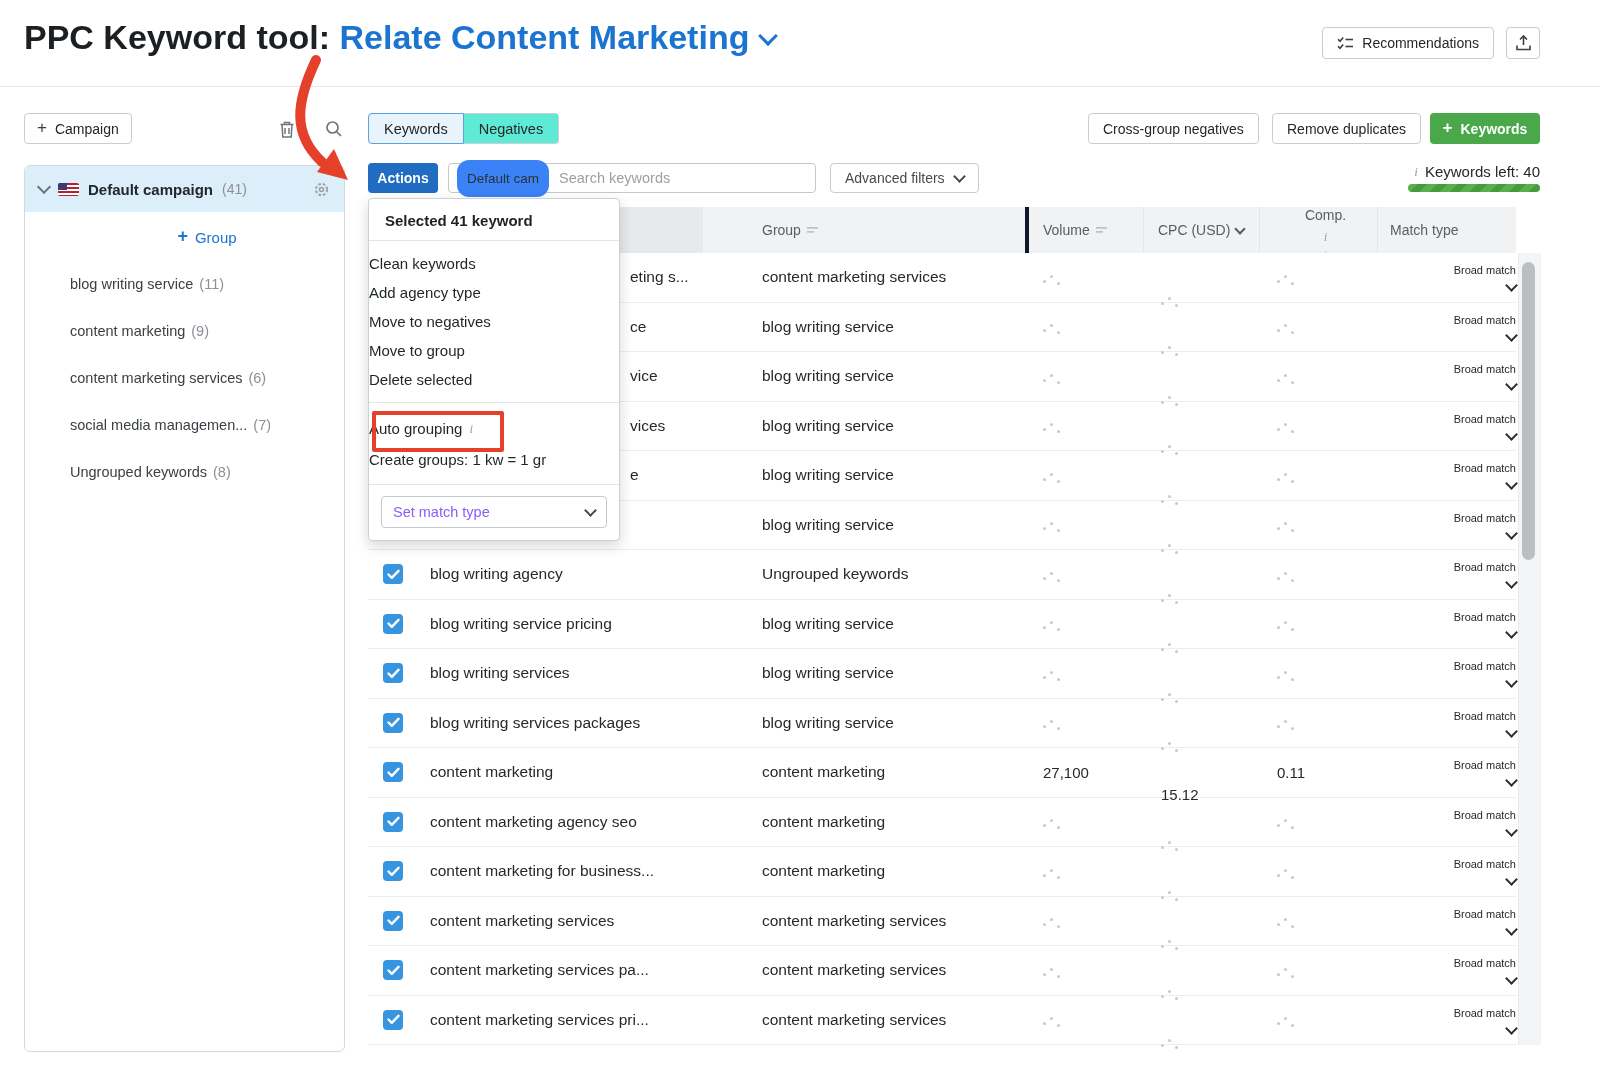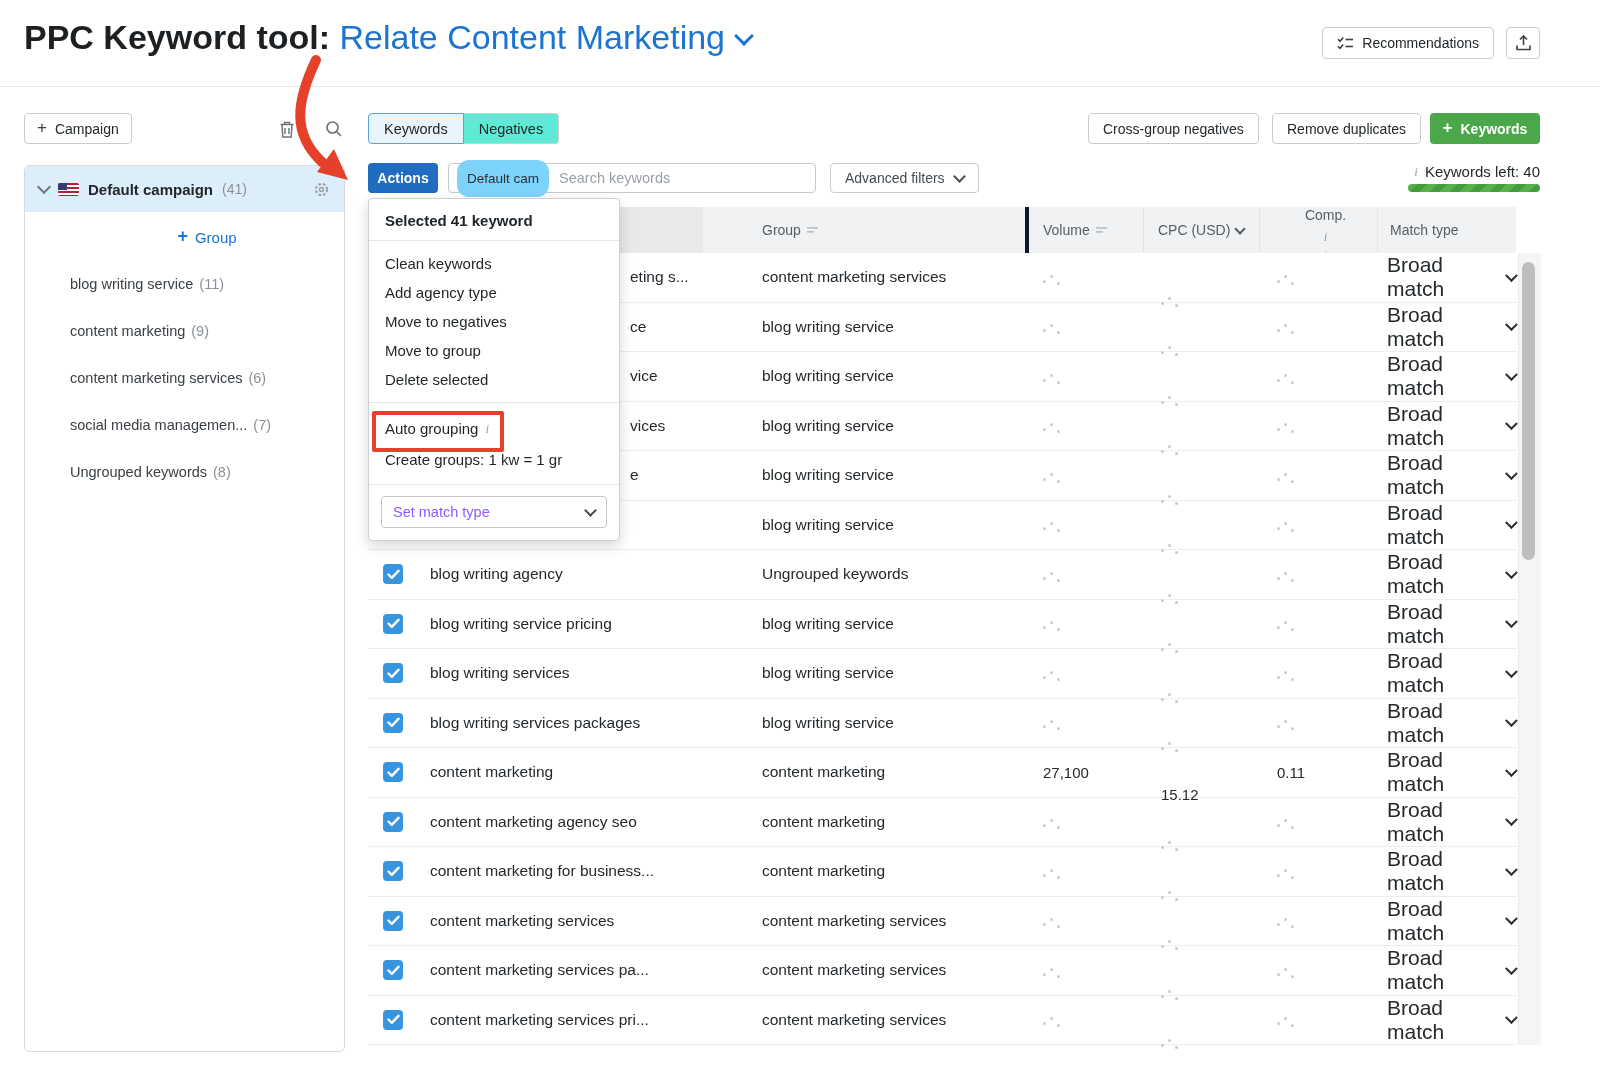--- a/index.html
+++ b/index.html
@@ -3,21 +3,21 @@
 <meta charset="utf-8">
 <style>
   html,body{margin:0;padding:0;background:#fff;}
   #app{position:relative;width:1600px;height:1072px;background:#fff;overflow:hidden;
        font-family:"Liberation Sans",sans-serif;color:#23282c;}
   svg{display:block;}
 
   
   .top-bar{position:absolute;left:0;top:0;width:1600px;height:86px;border-bottom:1px solid #e4e6e8;background:#fff;}
   .page-title{position:absolute;left:24px;top:18px;font-size:34px;font-weight:700;color:#1d2023;white-space:nowrap;}
-  .page-title .camp{color:#1b74cf;font-weight:400;}
+  .page-title .camp{color:#1b74cf;font-weight:700;}
   .title-chev{display:inline-block;width:11px;height:11px;border-right:3px solid #1b74cf;border-bottom:3px solid #1b74cf;
               transform:rotate(45deg);margin-left:12px;vertical-align:6px;}
   .btn{display:inline-flex;align-items:center;justify-content:center;gap:8px;border:1px solid #c9cdd1;border-radius:4px;
        background:#fff;font-size:14px;color:#23282c;box-sizing:border-box;cursor:pointer;white-space:nowrap;}
   .rec-btn{position:absolute;right:106px;top:27px;height:32px;padding:0 14px;}
   .export-btn{position:absolute;right:60px;top:27px;width:34px;height:32px;padding:0;}
 
   
   .campaign-btn{position:absolute;left:24px;top:113px;height:31px;padding:0 12px;font-weight:400;}
   .plus-dark{font-size:17px;font-weight:400;color:#3a4045;margin-top:-2px;}
@@ -46,21 +46,21 @@
   .tab.unsel{border-left:none;border-radius:0 4px 4px 0;}
   .cross-btn{position:absolute;left:1088px;top:113px;height:31px;padding:0 14px;}
   .dedupe-btn{position:absolute;left:1272px;top:113px;height:31px;padding:0 14px;}
   .kw-btn{position:absolute;left:1430px;top:113px;height:31px;width:110px;border:none;background:#4aa74a;color:#fff;font-weight:700;}
   .kw-btn .plus{font-size:17px;font-weight:700;margin-top:-2px;}
 
   
   .actions-btn{position:absolute;left:368px;top:163px;width:70px;height:30px;border:none;background:#1f6cc0;color:#fff;font-weight:700;font-size:14px;}
   .search-box{position:absolute;left:448px;top:163px;width:368px;height:30px;border:1px solid #c4c9cd;border-radius:4px;
               display:flex;align-items:center;padding:0 8px;box-sizing:border-box;gap:8px;background:#fff;}
-  .chip{background:#7dd3fc;border-radius:12px;padding:11px 10px;font-size:13.5px;color:#2b3135;white-space:nowrap;overflow:hidden;max-width:96px;flex:none;}
+  .chip{background:#3b82f6;border-radius:12px;padding:11px 10px;font-size:13.5px;color:#2b3135;white-space:nowrap;overflow:hidden;max-width:96px;flex:none;}
   .search-box input{border:none;outline:none;flex:1;font-size:14.5px;font-family:"Liberation Sans",sans-serif;color:#23282c;min-width:0;}
   .search-box input::placeholder{color:#9aa0a6;}
   .adv-btn{position:absolute;left:830px;top:163px;height:30px;padding:0 14px;color:#444b51;gap:10px;}
   .chev-dn{display:inline-block;width:7px;height:7px;border-right:2px solid #444b51;border-bottom:2px solid #444b51;transform:rotate(45deg);margin-top:-4px;}
   .kw-left{position:absolute;right:60px;top:163px;font-size:15px;color:#23282c;display:flex;align-items:center;gap:7px;}
   .info{font-family:"Liberation Serif",serif;font-style:italic;color:#98a0a6;font-size:13px;}
   .kw-bar{position:absolute;right:60px;top:184px;width:132px;height:8px;border-radius:4px;
           background:repeating-linear-gradient(135deg,#58b04b 0 7px,#469b3e 7px 14px);}
 
   
@@ -77,39 +77,39 @@
   .hdr-chev{display:inline-block;width:6px;height:6px;border-right:2px solid #575e64;border-bottom:2px solid #575e64;transform:rotate(45deg);margin-top:-3px;}
   .tbody{position:relative;}
   .row{display:flex;align-items:center;height:49.5px;border-bottom:1px solid #eceded;box-sizing:border-box;font-size:15.5px;color:#24292d;}
   .c-check{width:62px;padding-left:15px;box-sizing:border-box;}
   .c-keyword{width:332px;box-sizing:border-box;white-space:nowrap;overflow:hidden;}
   .c-keyword .frag{padding-left:200px;display:inline-block;}
   .c-group{width:263px;box-sizing:border-box;}
   .c-volume{width:118px;padding-left:18px;box-sizing:border-box;font-size:15px;}
   .c-cpc{width:116px;padding-left:18px;box-sizing:border-box;font-size:15px;margin-top:44px;}
   .c-comp{width:118px;padding-left:18px;box-sizing:border-box;font-size:15px;}
-  .c-match{width:139px;padding-left:10px;box-sizing:border-box;display:flex;align-items:center;gap:9px;cursor:pointer;font-size:21px;}
+  .c-match{width:139px;padding-left:10px;box-sizing:border-box;display:flex;align-items:flex-end;gap:9px;cursor:pointer;font-size:11px;flex-direction:column;}
   .match-chev{display:inline-block;width:7px;height:7px;border-right:2px solid #2a2f33;border-bottom:2px solid #2a2f33;transform:rotate(45deg);margin-top:-4px;}
   .checkbox{width:20px;height:20px;border-radius:4px;background:#3795e0;display:flex;align-items:center;justify-content:center;cursor:pointer;}
   .dots{display:inline-flex;align-items:center;}
   .dots i{display:inline-block;width:3px;height:3px;background:#c6c9cc;border-radius:50%;margin-right:4px;}
   .dots i.hi{transform:translateY(-5px);}
   .dots i.lo{transform:translateY(2px);}
 
   
   .sb-track{position:absolute;left:1518px;top:253px;width:22px;height:792px;background:#f4f5f6;border-left:1px solid #e8eaec;}
   .sb-thumb{position:absolute;left:1522px;top:262px;width:13px;height:298px;background:#bcbec0;border-radius:7px;cursor:pointer;}
 
   
   .menu{position:absolute;left:368px;top:198px;width:252px;background:#fff;border:1px solid #ccd1d5;border-radius:4px;
         box-shadow:0 5px 14px rgba(0,0,0,.16);z-index:20;box-sizing:border-box;padding-bottom:12px;}
   .menu-header{padding:13px 16px 11px;font-size:15px;font-weight:700;color:#1d2226;}
   .menu-div{border:none;border-top:1px solid #e3e5e7;margin:0;}
   .menu-items{padding:8px 0;}
-  .menu-item{padding:6px 16px;font-size:15px;color:#1f2428;cursor:pointer;position:relative;display:flex;align-items:center;gap:7px;}
+  .menu-item{padding:6px 0;font-size:15px;color:#1f2428;cursor:pointer;position:relative;display:flex;align-items:center;gap:7px;}
   .menu-item.auto{margin-top:9px;padding-top:8px;padding-bottom:8px;}
   .red-box{position:absolute;left:3px;top:-1px;width:124px;height:33px;border:4px solid #e5402a;border-radius:2px;pointer-events:none;}
   .select-box{margin:11px 12px 0;height:32px;border:1px solid #c4c9cd;border-radius:4px;display:flex;align-items:center;
               justify-content:space-between;padding:0 11px;font-size:14.5px;color:#8b5cf6;cursor:pointer;box-sizing:border-box;}
 
   
   .arrow{position:absolute;left:280px;top:52px;z-index:30;pointer-events:none;}
 </style>
 </head>
 <body>

